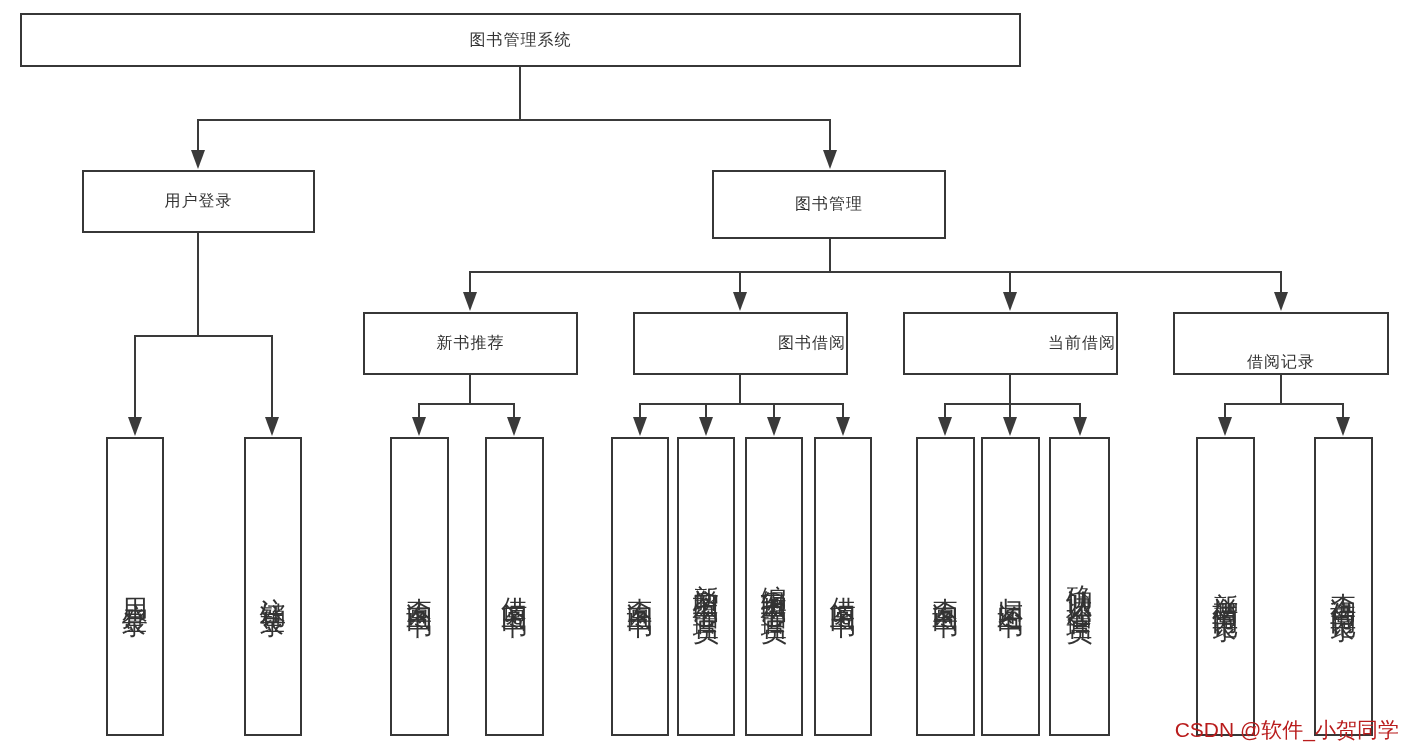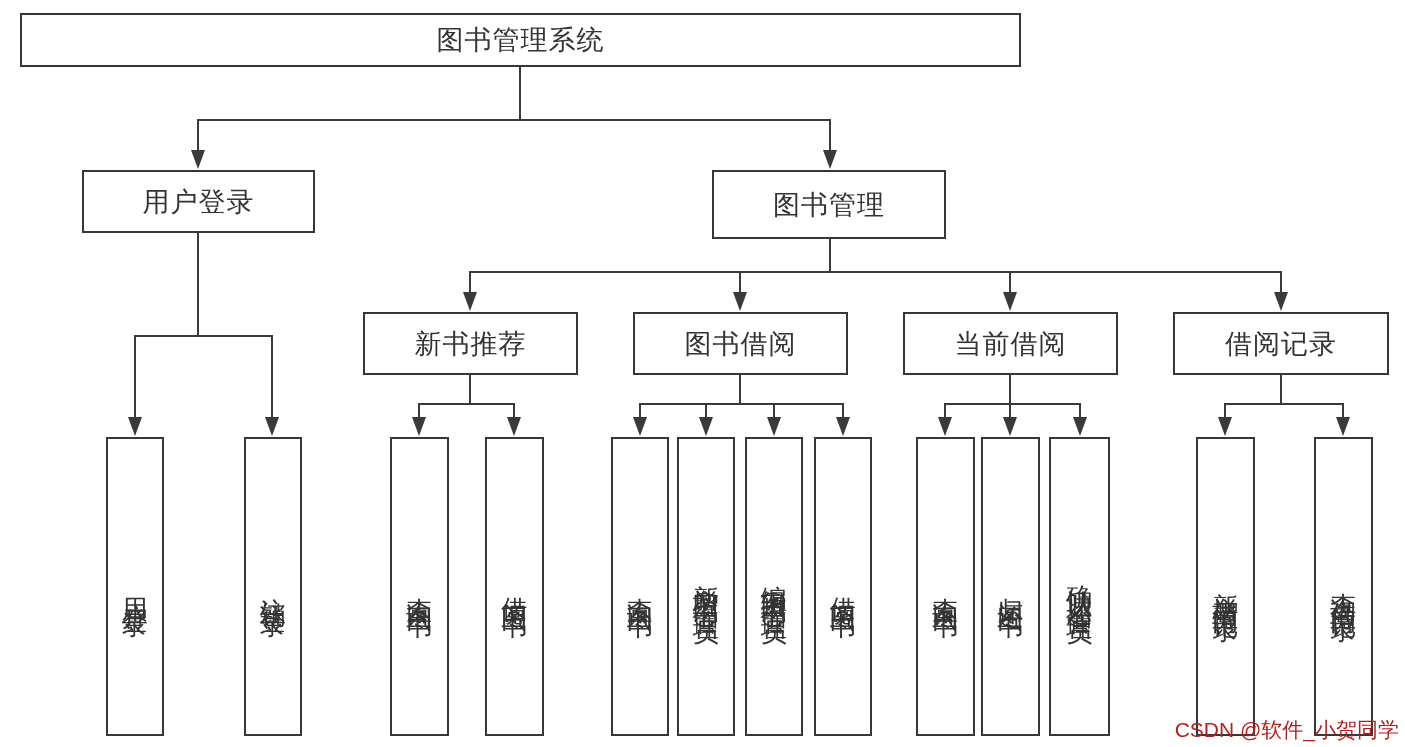--- a/index.html
+++ b/index.html
@@ -26,21 +26,21 @@
     box-sizing: border-box;
     border: 2px solid #373737;
     background: #ffffff;
     display: flex;
     align-items: center;
     justify-content: center;
     z-index: 1;
     color: #333333;
   }
   .node .lbl {
-    font-size: 27px;
+    font-size: 16px;
     letter-spacing: 1px;
     white-space: nowrap;
   }
   .leaf {
     position: absolute;
     box-sizing: border-box;
     border: 2px solid #373737;
     background: #ffffff;
     display: flex;
     align-items: center;
@@ -56,23 +56,23 @@
     font-size: 26px;
     letter-spacing: 5px;
     line-height: 1.1;
     white-space: nowrap;
   }
   
   #n-root  { left: 20px;   top: 13px;  width: 1001px; height: 54px; }
   #n-l2-0  { left: 82px;   top: 170px; width: 233px;  height: 63px; }
   #n-l2-1  { left: 712px;  top: 170px; width: 234px;  height: 69px; }
   #n-l3-0  { left: 363px;  top: 312px; width: 215px;  height: 63px; }
-  #n-l3-1  { left: 633px;  top: 312px; width: 215px;  height: 63px; }
-  #n-l3-2  { left: 903px;  top: 312px; width: 215px;  height: 63px; }
-  #n-l3-3  { left: 1173px; top: 312px; width: 216px;  height: 63px; }
+  #n-l3-1  { left: 633px;  top: 312px; width: 215px;  height: 63px; justify-content: flex-end; }
+  #n-l3-2  { left: 903px;  top: 312px; width: 215px;  height: 63px; justify-content: flex-end; }
+  #n-l3-3  { left: 1173px; top: 312px; width: 216px;  height: 63px; align-items: flex-end; }
 
   #lf-1-0 { left: 106px;  width: 58px; }
   #lf-1-1 { left: 244px;  width: 58px; }
   #lf-2-0 { left: 390px;  width: 59px; }
   #lf-2-1 { left: 485px;  width: 59px; }
   #lf-3-0 { left: 611px;  width: 58px; }
   #lf-3-1 { left: 677px;  width: 58px; }
   #lf-3-2 { left: 745px;  width: 58px; }
   #lf-3-3 { left: 814px;  width: 58px; }
   #lf-4-0 { left: 916px;  width: 59px; }

